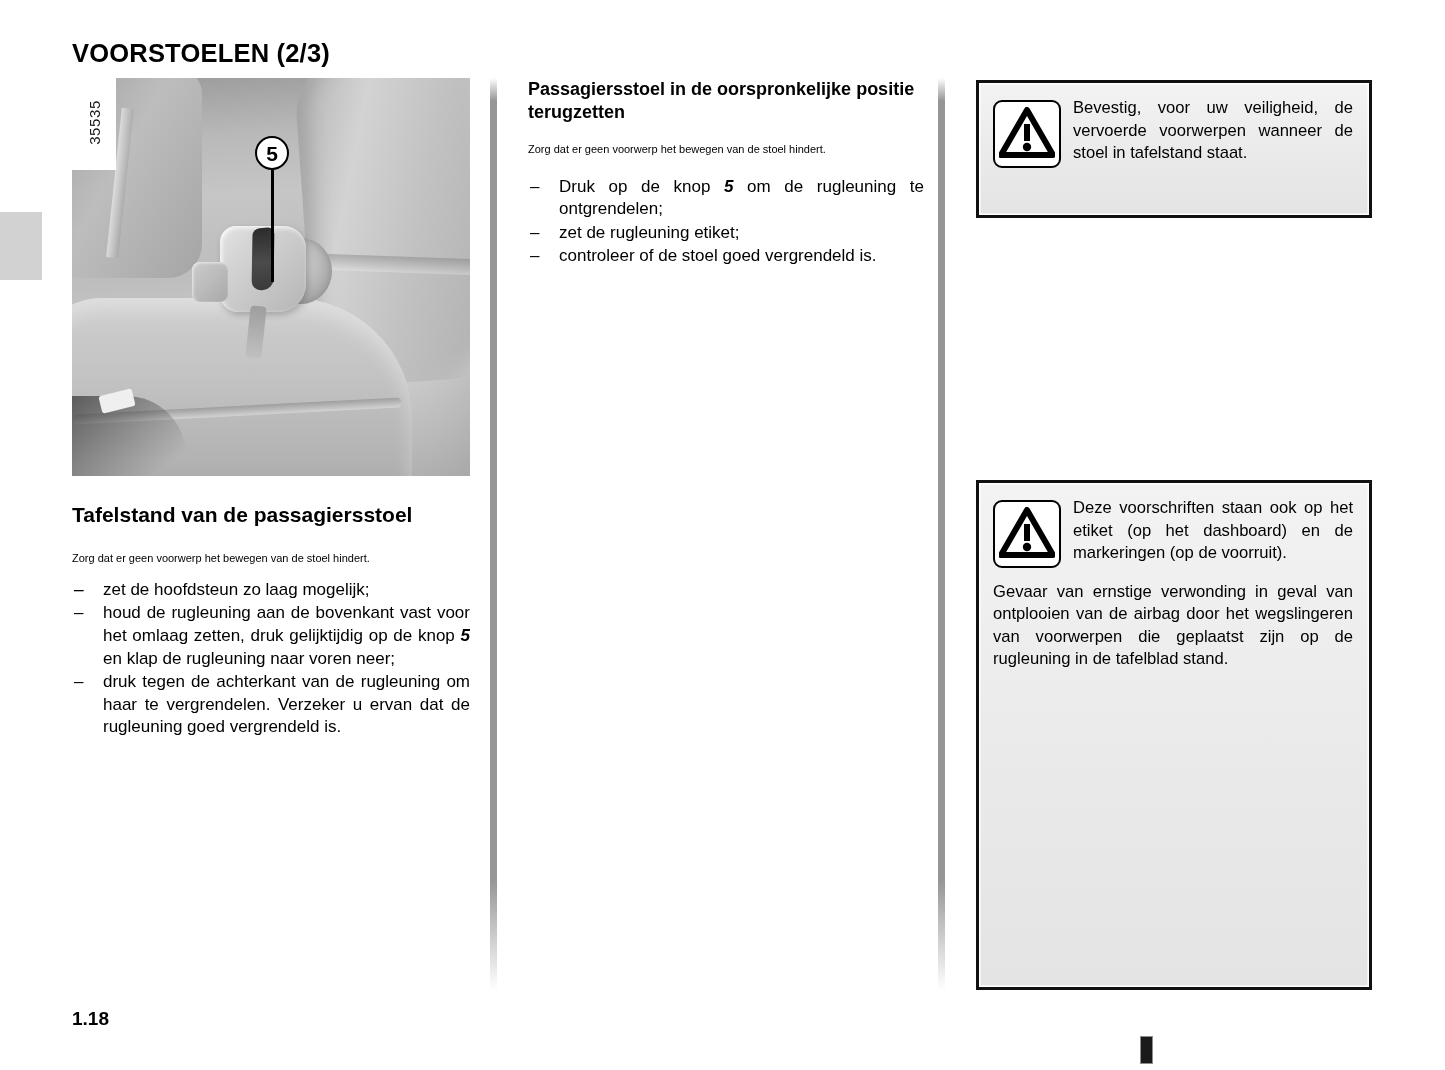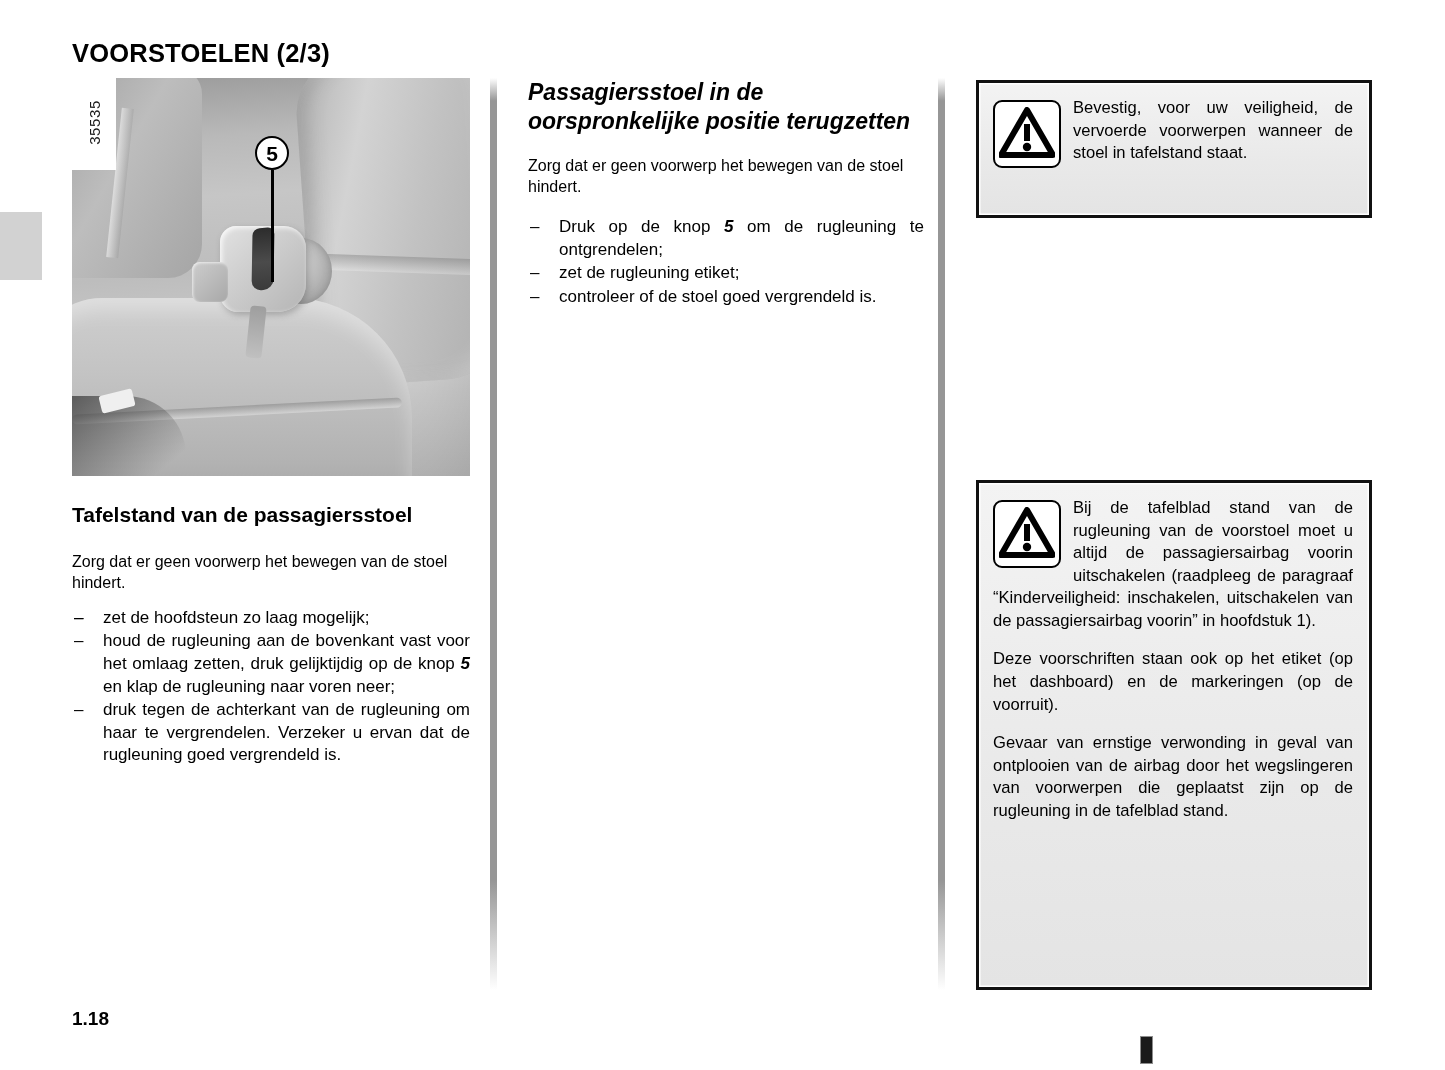--- a/index.html
+++ b/index.html
@@ -228,28 +228,27 @@
 
   
   h2.sec-head {
     margin: 0;
     font-size: 21px;
     font-weight: bold;
     line-height: 1.2;
   }
   h3.sub-head {
     margin: 0;
-    font-size: 23px;
+    font-size: 18px;
     font-weight: bold;
     line-height: 1.25;
-    font-style: italic;
   }
   p.body {
     margin: 0;
-    font-size: 16px;
+    font-size: 11px;
     line-height: 1.33;
   }
 
   .gap-s  { height: 12px; }
   .gap-m  { height: 19px; }
   .gap-l  { height: 26px; }
 
   ul.dashlist {
     margin: 0; padding: 0;
     list-style: none;
@@ -415,20 +414,19 @@
 
 <div class="warnbox bottom">
   <div class="warn-icon">
     <svg width="56" height="52" viewBox="0 0 56 52" aria-hidden="true">
       <polygon points="28,3 54,48 2,48" fill="none" stroke="#000" stroke-width="6" stroke-linejoin="round"></polygon>
       <rect x="25" y="17" width="6" height="17" fill="#000"></rect>
       <circle cx="28" cy="40" r="4.2" fill="#000"></circle>
     </svg>
   </div>
   <div class="warn-text">
-    <p>Bij de tafelblad stand van de rugleuning van de voorstoel moet u altijd de passagiersairbag voorin uitschakelen (raadpleeg de paragraaf “Kinderveiligheid: inschakelen, uitschakelen van de passagiersairbag voorin” in hoofdstuk 1).</p>
     <p>Deze voorschriften staan ook op het etiket (op het dashboard) en de markeringen (op de voorruit).</p>
     <p>Gevaar van ernstige verwonding in geval van ontplooien van de airbag door het wegslingeren van voorwerpen die geplaatst zijn op de rugleuning in de tafelblad stand.</p>
   </div>
 </div>
 
 <div class="folio">1.18</div>
 <div class="bottom-mark"></div>
 
 </body></html>

